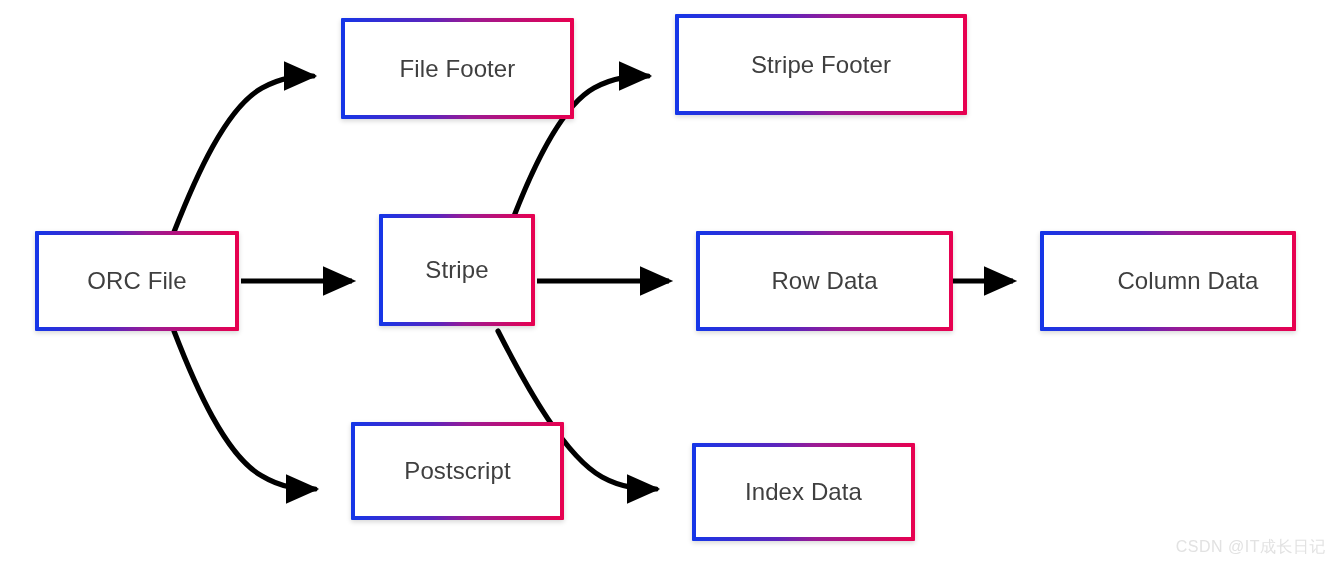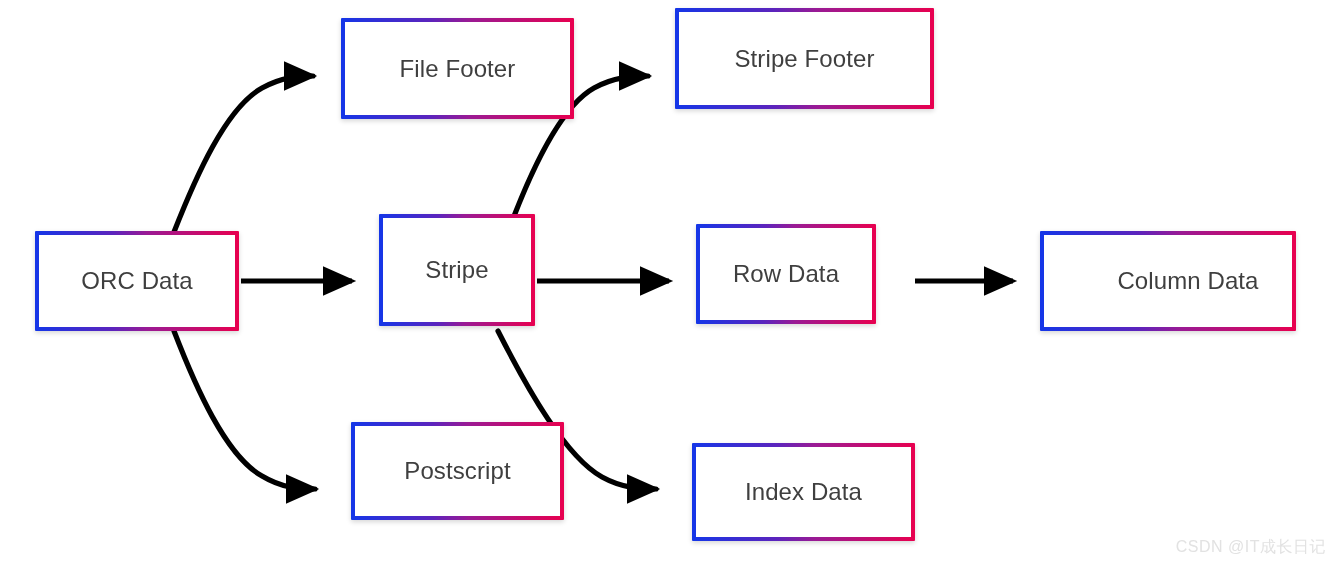--- a/index.html
+++ b/index.html
@@ -88,36 +88,36 @@
     <path d="M 508,232 C 528,178 558,108 594,88 C 614,77 632,76 648,76" fill="none" stroke="#000000" stroke-width="5.2" stroke-linecap="round" marker-end="url(#arrowhead)"></path>
 
     <path d="M 537,281 L 669,281" fill="none" stroke="#000000" stroke-width="5.2" stroke-linecap="butt" marker-end="url(#arrowhead)"></path>
 
     <path d="M 498,331 C 528,390 566,457 602,477 C 622,488 640,489 656,489" fill="none" stroke="#000000" stroke-width="5.2" stroke-linecap="round" marker-end="url(#arrowhead)"></path>
 
     <path d="M 915,281 L 1013,281" fill="none" stroke="#000000" stroke-width="5.2" stroke-linecap="butt" marker-end="url(#arrowhead)"></path>
   </svg>
 
   <div class="node" style="left:35px; top:231px; width:204px; height:100px;">
-    <span class="node-label">ORC Data</span>
+    <span class="node-label">ORC File</span>
   </div>
 
   <div class="node" style="left:341px; top:18px; width:233px; height:101px;">
     <span class="node-label">File Footer</span>
   </div>
 
-  <div class="node" style="left:675px; top:8px; width:259px; height:101px;">
+  <div class="node" style="left:675px; top:14px; width:292px; height:101px;">
     <span class="node-label">Stripe Footer</span>
   </div>
 
   <div class="node" style="left:379px; top:214px; width:156px; height:112px;">
     <span class="node-label">Stripe</span>
   </div>
 
-  <div class="node" style="left:696px; top:224px; width:180px; height:100px;">
+  <div class="node" style="left:696px; top:231px; width:257px; height:100px;">
     <span class="node-label">Row Data</span>
   </div>
 
   <div class="node" style="left:1040px; top:231px; width:256px; height:100px;padding-left:40px;">
     <span class="node-label">Column Data</span>
   </div>
 
   <div class="node" style="left:351px; top:422px; width:213px; height:98px;">
     <span class="node-label">Postscript</span>
   </div>

